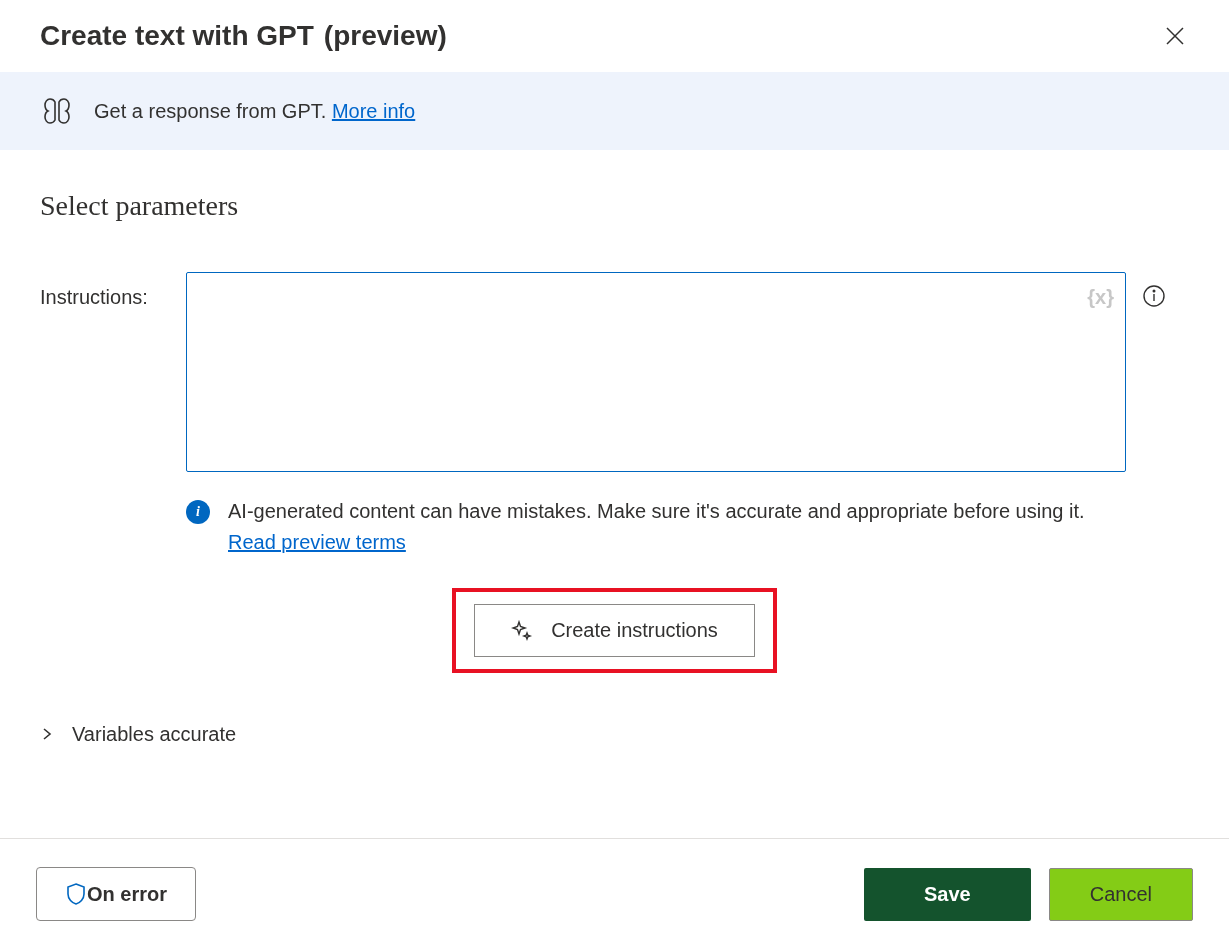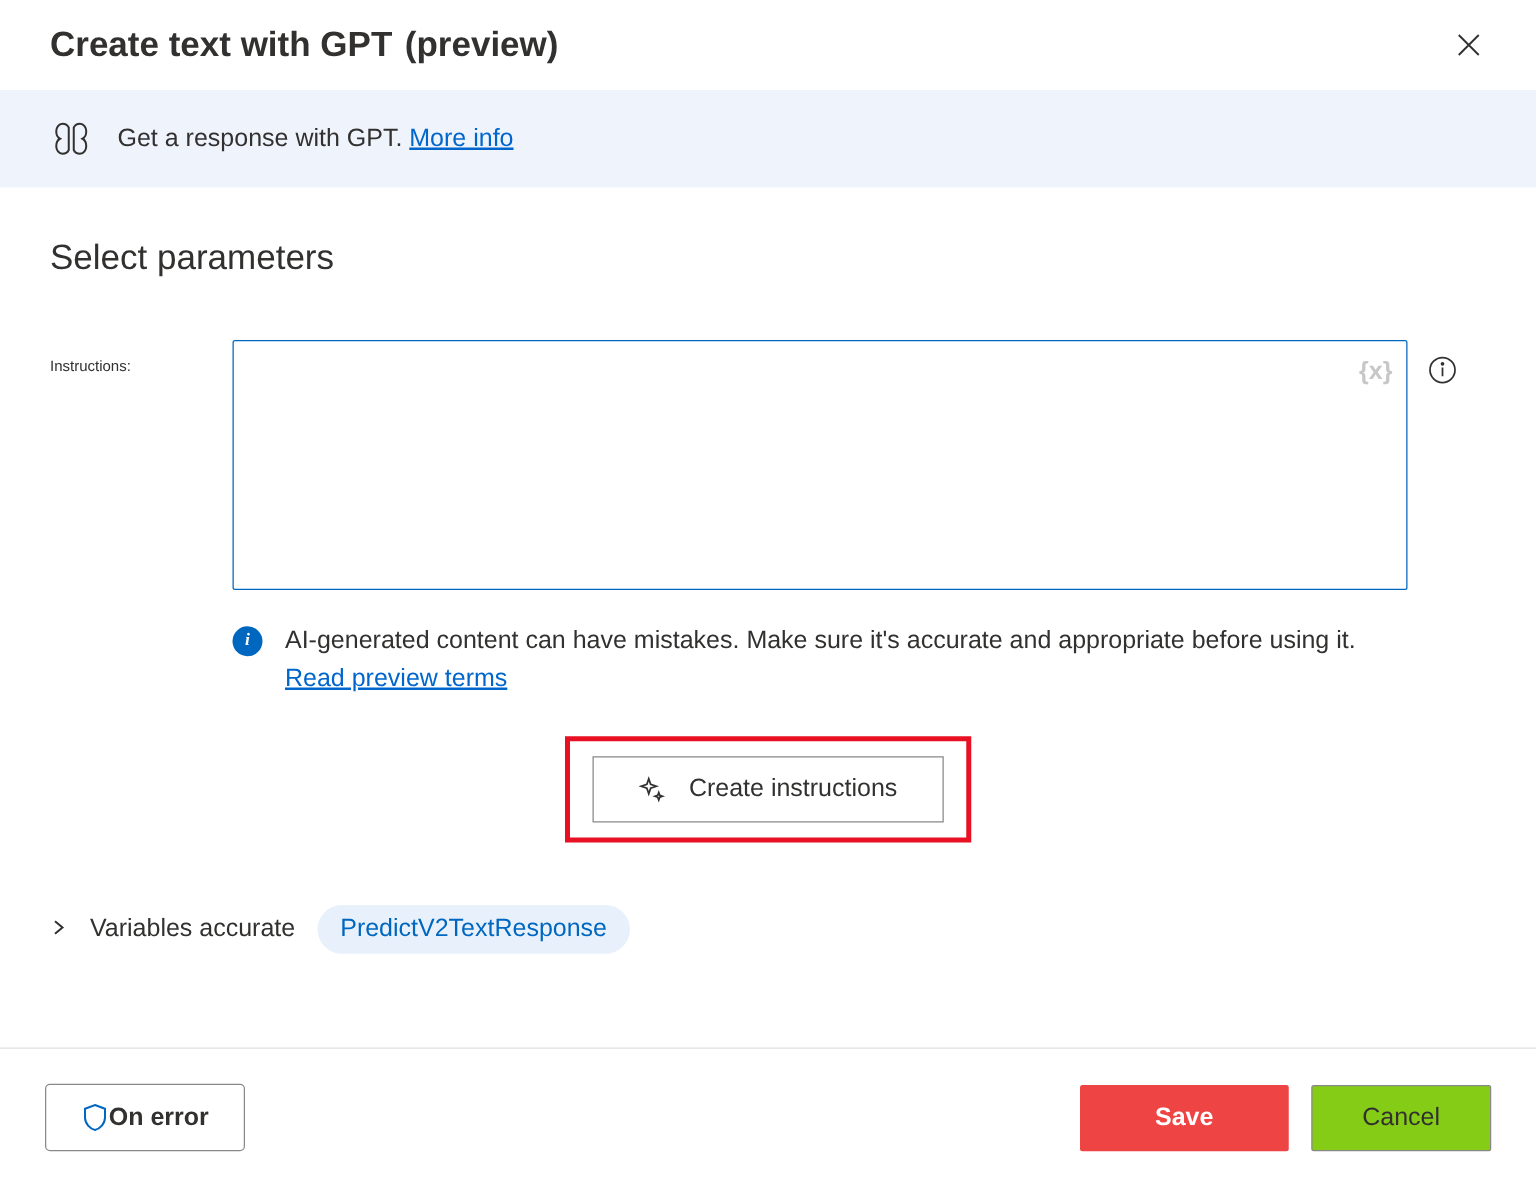--- a/index.html
+++ b/index.html
@@ -57,29 +57,30 @@
   }
   .body {
     padding: 40px 40px 0 40px;
     flex: 1;
     overflow-y: auto;
   }
   .section-title {
     font-size: 28px;
     font-weight: 400;
     margin-bottom: 50px;
+    font-family: Liberation Serif, serif;
   }
   .param-row {
     display: flex;
     align-items: flex-start;
     gap: 16px;
     margin-bottom: 20px;
   }
   .param-label {
-    font-size: 12px;
+    font-size: 20px;
     width: 130px;
     padding-top: 14px;
   }
   .param-input-wrap {
     flex: 1;
     max-width: 940px;
     position: relative;
   }
   .instructions-input {
     width: 100%;
@@ -192,21 +193,21 @@
     display: flex;
     align-items: center;
     gap: 0;
     cursor: pointer;
     font-family: inherit;
     font-weight: 600;
     color: #323130;
   }
   .footer-right { display: flex; gap: 18px; }
   .save-btn {
-    background: #ef4444;
+    background: #14532d;
     color: #fff;
     border: none;
     border-radius: 2px;
     padding: 14px 60px;
     font-size: 20px;
     font-weight: 600;
     cursor: pointer;
     font-family: inherit;
   }
   .cancel-btn {
@@ -236,21 +237,21 @@
         </svg>
     </button>
   </div>
 
   <div class="info-banner">
     <svg width="34" height="34" viewBox="0 0 34 34" fill="none" stroke="#323130" stroke-width="1.6">
       <path d="M10 5 C7 5 5 8 5 11 C5 14 6 16 8 17 C6 18 5 20 5 23 C5 26 7 29 10 29 C12 29 14 28 15 26 L15 8 C14 6 12 5 10 5 Z"></path>
       <path d="M24 5 C27 5 29 8 29 11 C29 14 28 16 26 17 C28 18 29 20 29 23 C29 26 27 29 24 29 C22 29 20 28 19 26 L19 8 C20 6 22 5 24 5 Z"></path>
     </svg>
     <div>
-      <span>Get a response with GPT. </span><a href="#">More info</a>
+      <span>Get a response from GPT. </span><a href="#">More info</a>
     </div>
   </div>
 
   <div class="body">
     <h2 class="section-title">Select parameters</h2>
 
     <div class="param-row">
       <div class="param-label">Instructions:</div>
       <div class="param-input-wrap">
         <textarea class="instructions-input" value="" style=""></textarea>
@@ -284,21 +285,20 @@
       </div>
     </div>
 
     <div class="vars-row">
       <span class="chevron">
         <svg width="14" height="14" viewBox="0 0 14 14">
             <path d="M4 2 L10 7 L4 12" stroke="#323130" stroke-width="1.6" fill="none"></path>
           </svg>
       </span>
       <span class="vars-label">Variables accurate</span>
-      <span class="var-chip">PredictV2TextResponse</span>
     </div>
   </div>
 
   <div class="footer">
     <button class="on-error-btn">
       <svg width="22" height="24" viewBox="0 0 22 24" fill="none" stroke="#0067c0" stroke-width="1.6">
           <path d="M11 2 L19 5 L19 12 C19 17 15 21 11 22 C7 21 3 17 3 12 L3 5 Z"></path>
         </svg>
       <span>On error</span>
     </button>

